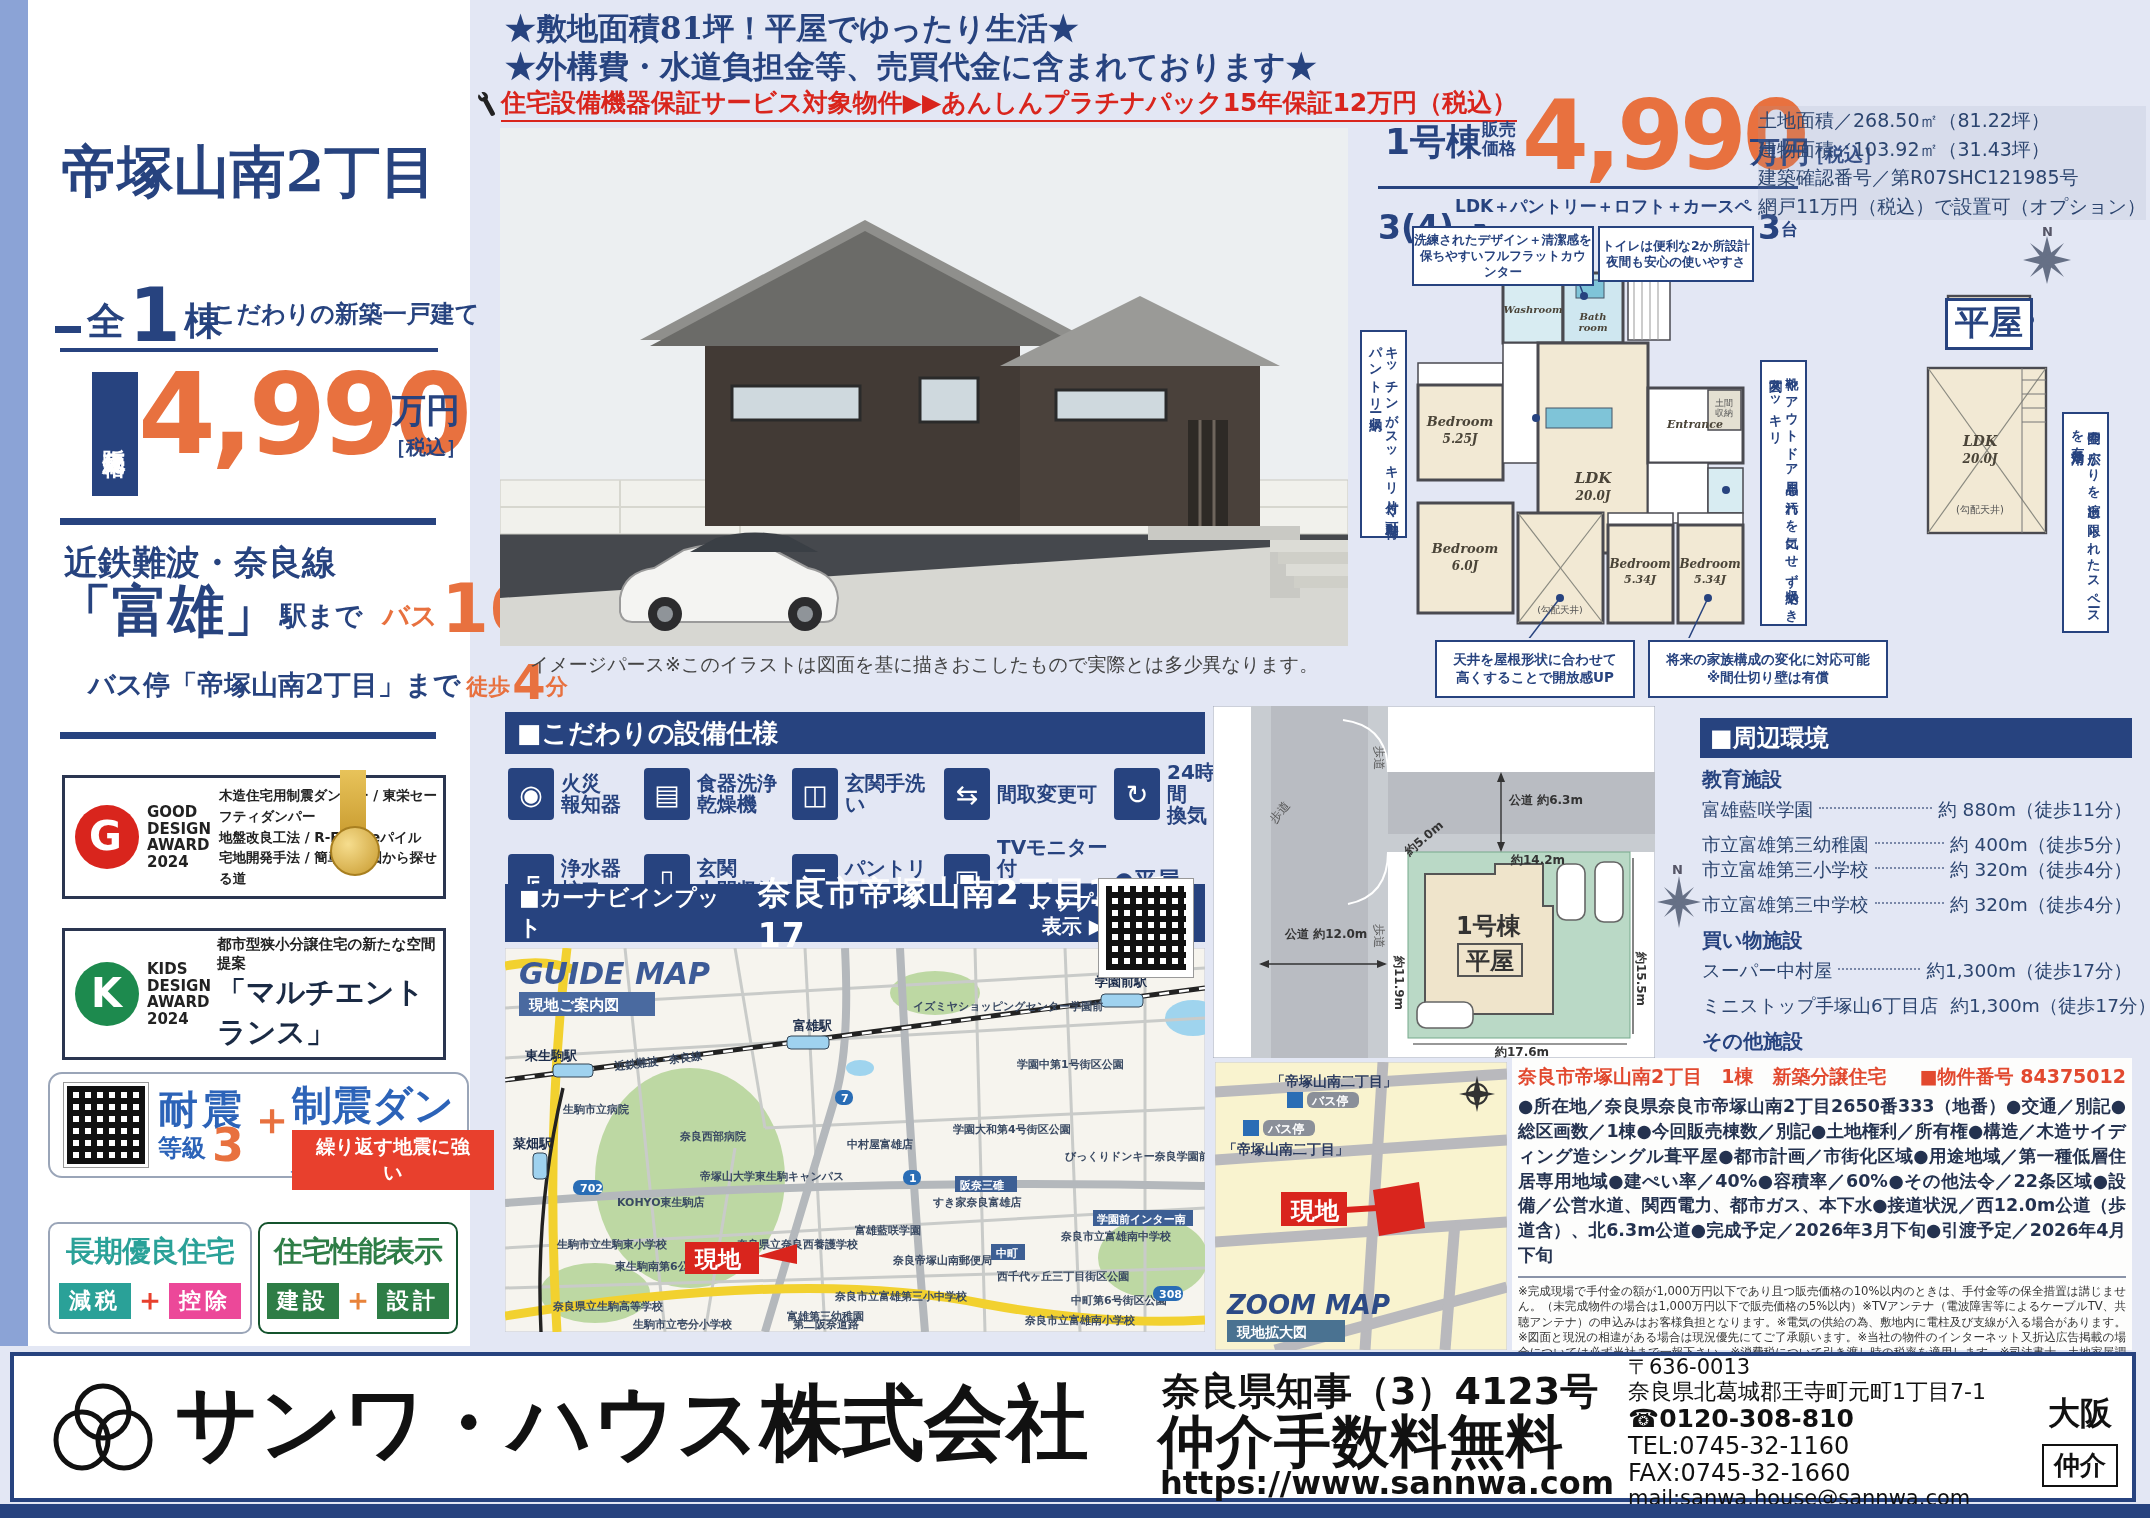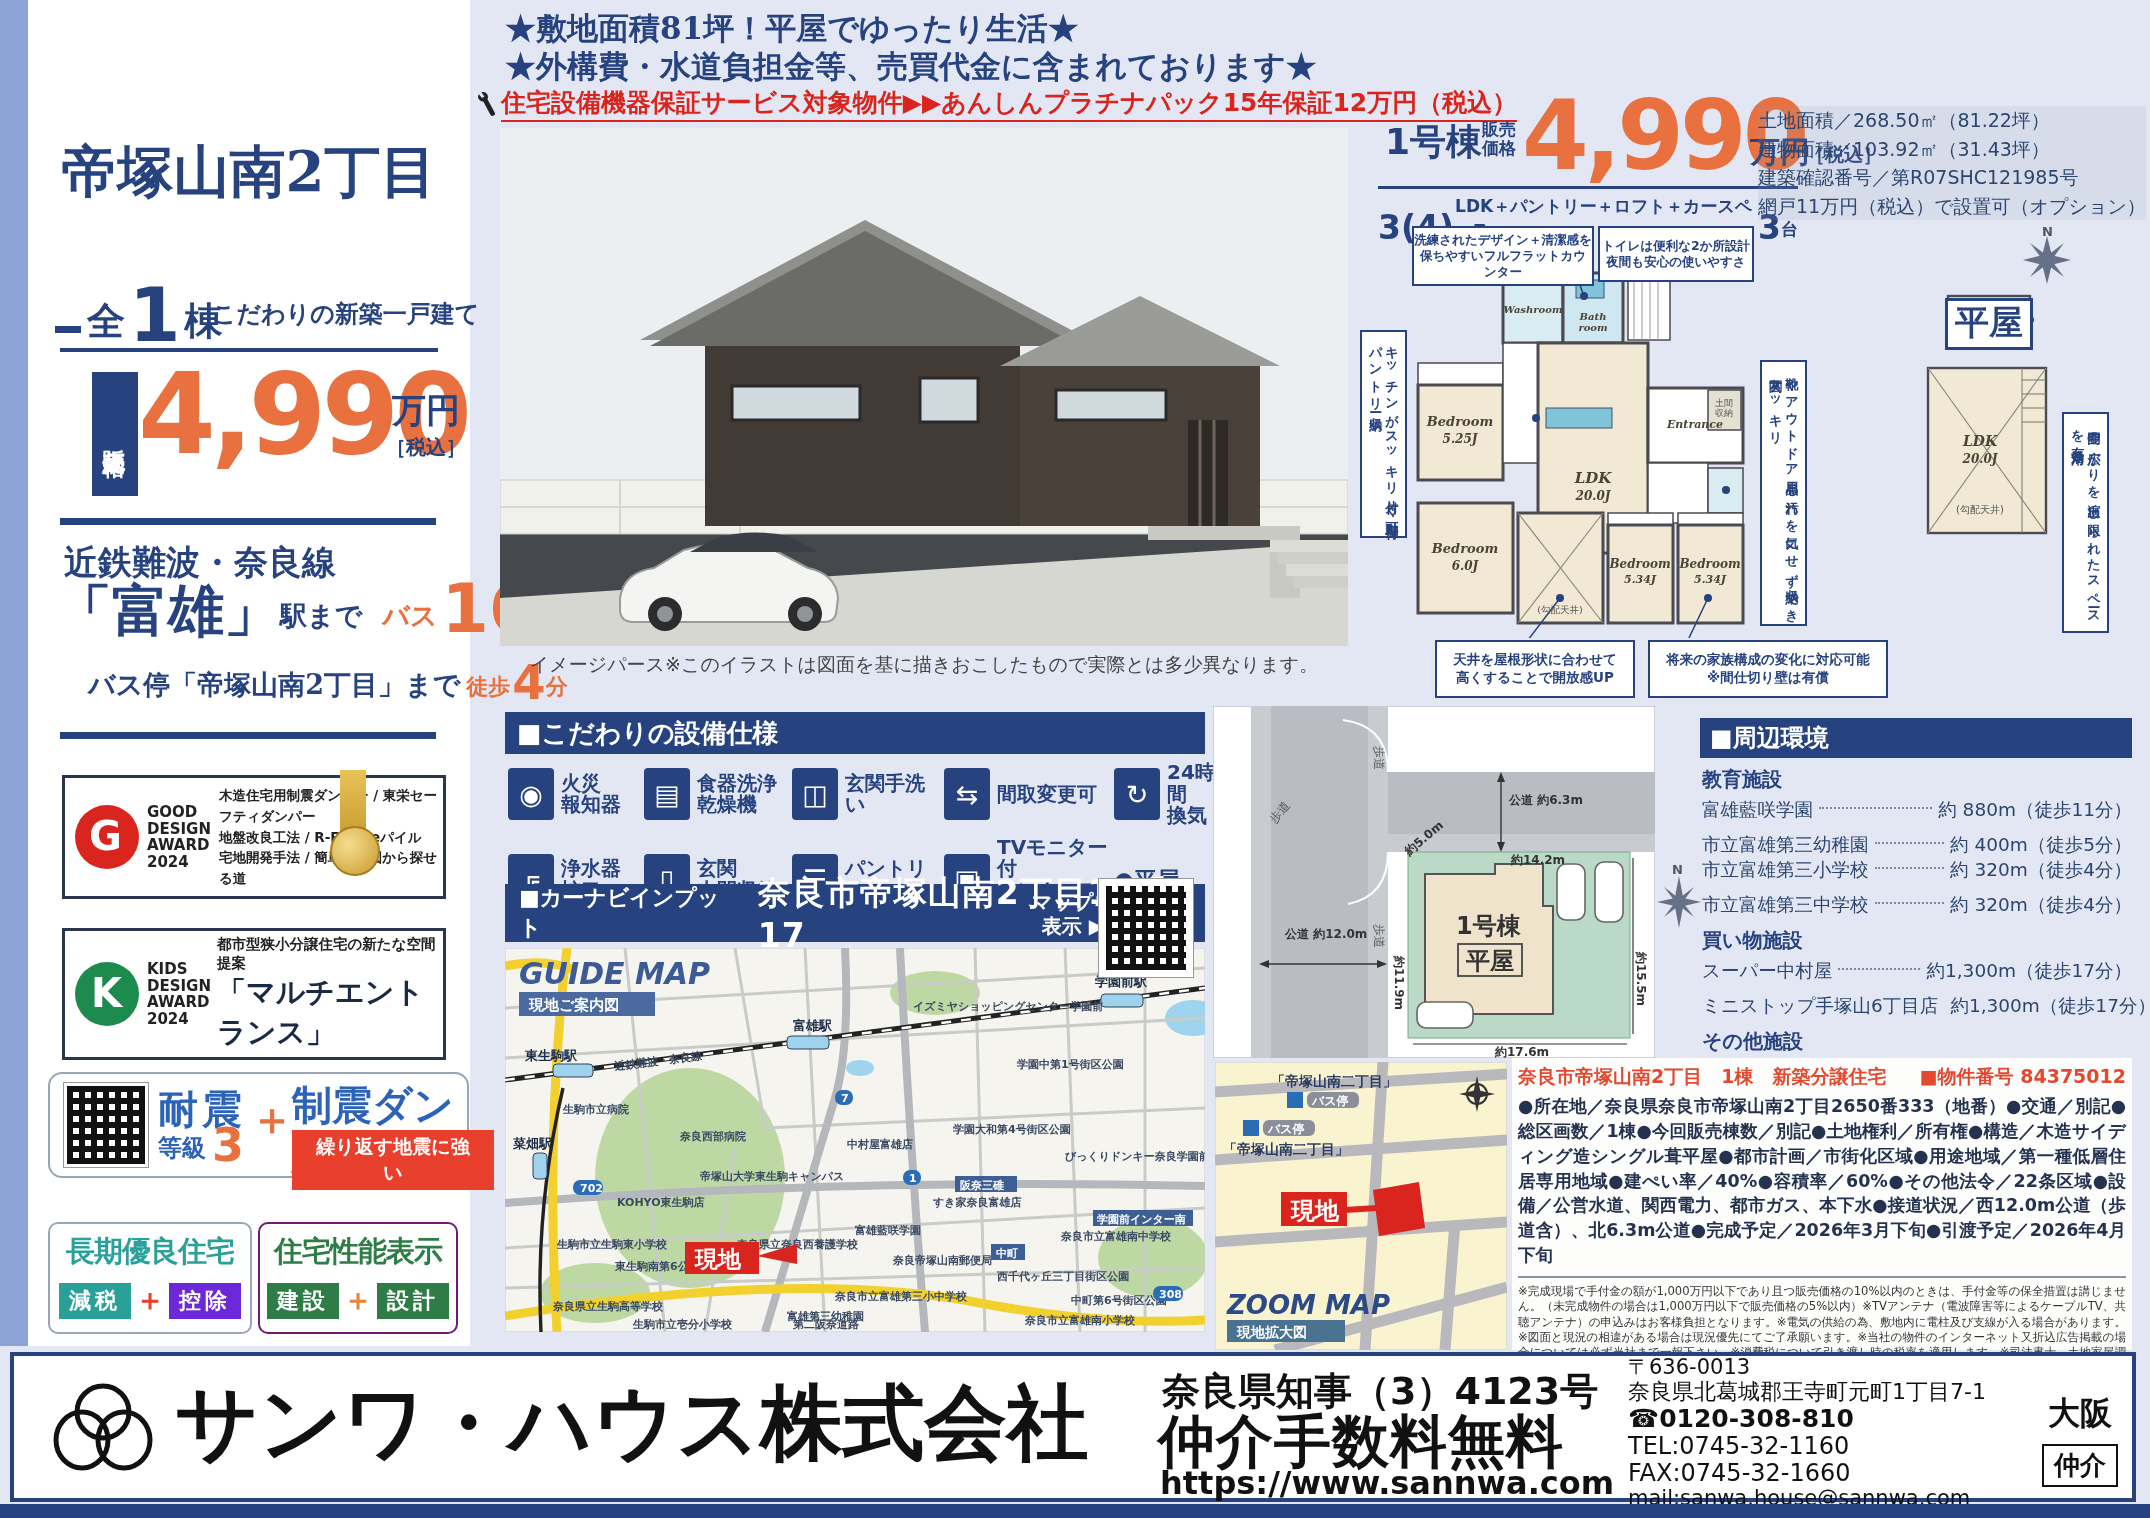--- a/index.html
+++ b/index.html
@@ -122,24 +122,24 @@
       <span class="abs b" style="left:136px;top:4px;font-size:40px;color:#2c63b8;">制震ダンパー</span>
       <div class="abs b" style="left:136px;top:56px;width:168px;background:#e8402d;color:#fff;font-size:19px;text-align:center;padding:4px 17px;">繰り返す地震に強い</div>
     </div>
   </div>
 
   <div class="abs" style="left:48px;top:1222px;width:200px;height:108px;background:#fff;border:2px solid #9aa5b8;border-radius:10px;text-align:center;">
     <div class="b" style="font-size:29px;color:#2aa198;margin-top:8px;letter-spacing:-1px;">長期優良住宅</div>
     <div style="display:flex;justify-content:center;align-items:center;gap:4px;margin-top:8px;">
       <span class="b" style="background:#2aa198;color:#fff;font-size:22px;padding:3px 10px;letter-spacing:4px;">減税</span>
       <span class="b" style="color:#e8402d;font-size:30px;">＋</span>
-      <span class="b" style="background:#6d28d9;color:#fff;font-size:22px;padding:3px 10px;letter-spacing:4px;">控除</span>
-    </div>
-  </div>
-  <div class="abs" style="left:258px;top:1222px;width:196px;height:108px;background:#fff;border:2px solid #701a75;border-radius:10px;text-align:center;">
+      <span class="b" style="background:#ec4899;color:#fff;font-size:22px;padding:3px 10px;letter-spacing:4px;">控除</span>
+    </div>
+  </div>
+  <div class="abs" style="left:258px;top:1222px;width:196px;height:108px;background:#fff;border:2px solid #14532d;border-radius:10px;text-align:center;">
     <div class="b" style="font-size:29px;color:#2e7d46;margin-top:8px;letter-spacing:-1px;">住宅性能表示</div>
     <div style="display:flex;justify-content:center;align-items:center;gap:4px;margin-top:8px;">
       <span class="b" style="background:#2e7d46;color:#fff;font-size:22px;padding:3px 10px;letter-spacing:4px;">建設</span>
       <span class="b" style="color:#e8833a;font-size:30px;">＋</span>
       <span class="b" style="background:#2e7d46;color:#fff;font-size:22px;padding:3px 10px;letter-spacing:4px;">設計</span>
     </div>
   </div>
 
   <div class="abs serif b navy" style="left:505px;top:8px;font-size:31px;">★敷地面積81坪！平屋でゆったり生活★</div>
   <div class="abs serif b navy" style="left:505px;top:46px;font-size:31px;">★外構費・水道負担金等、売買代金に含まれております★</div>

